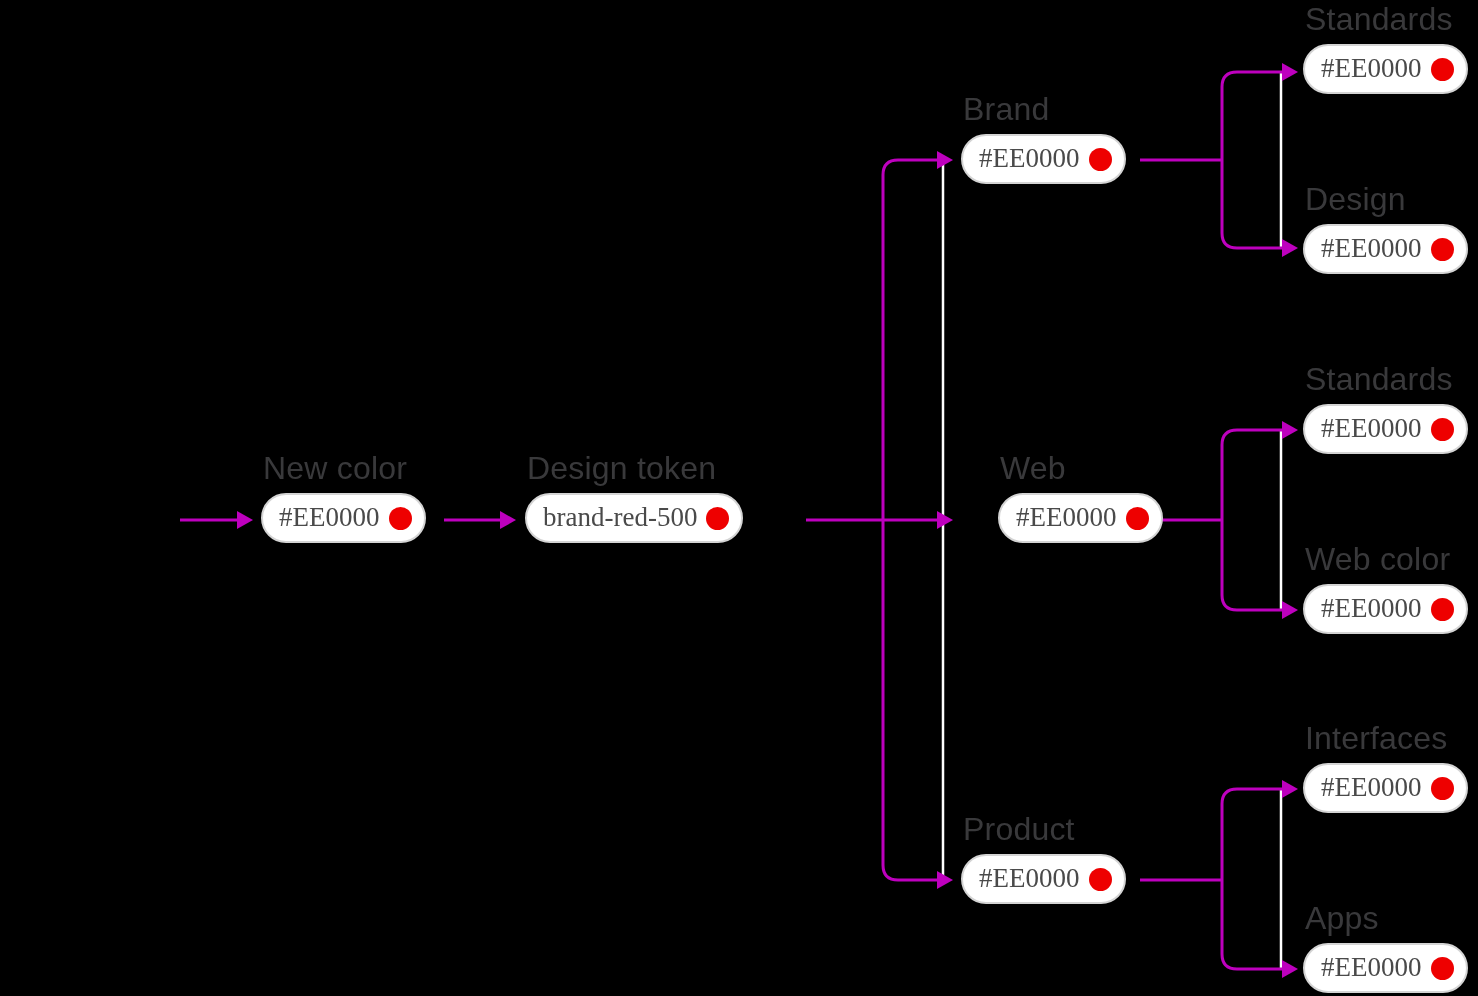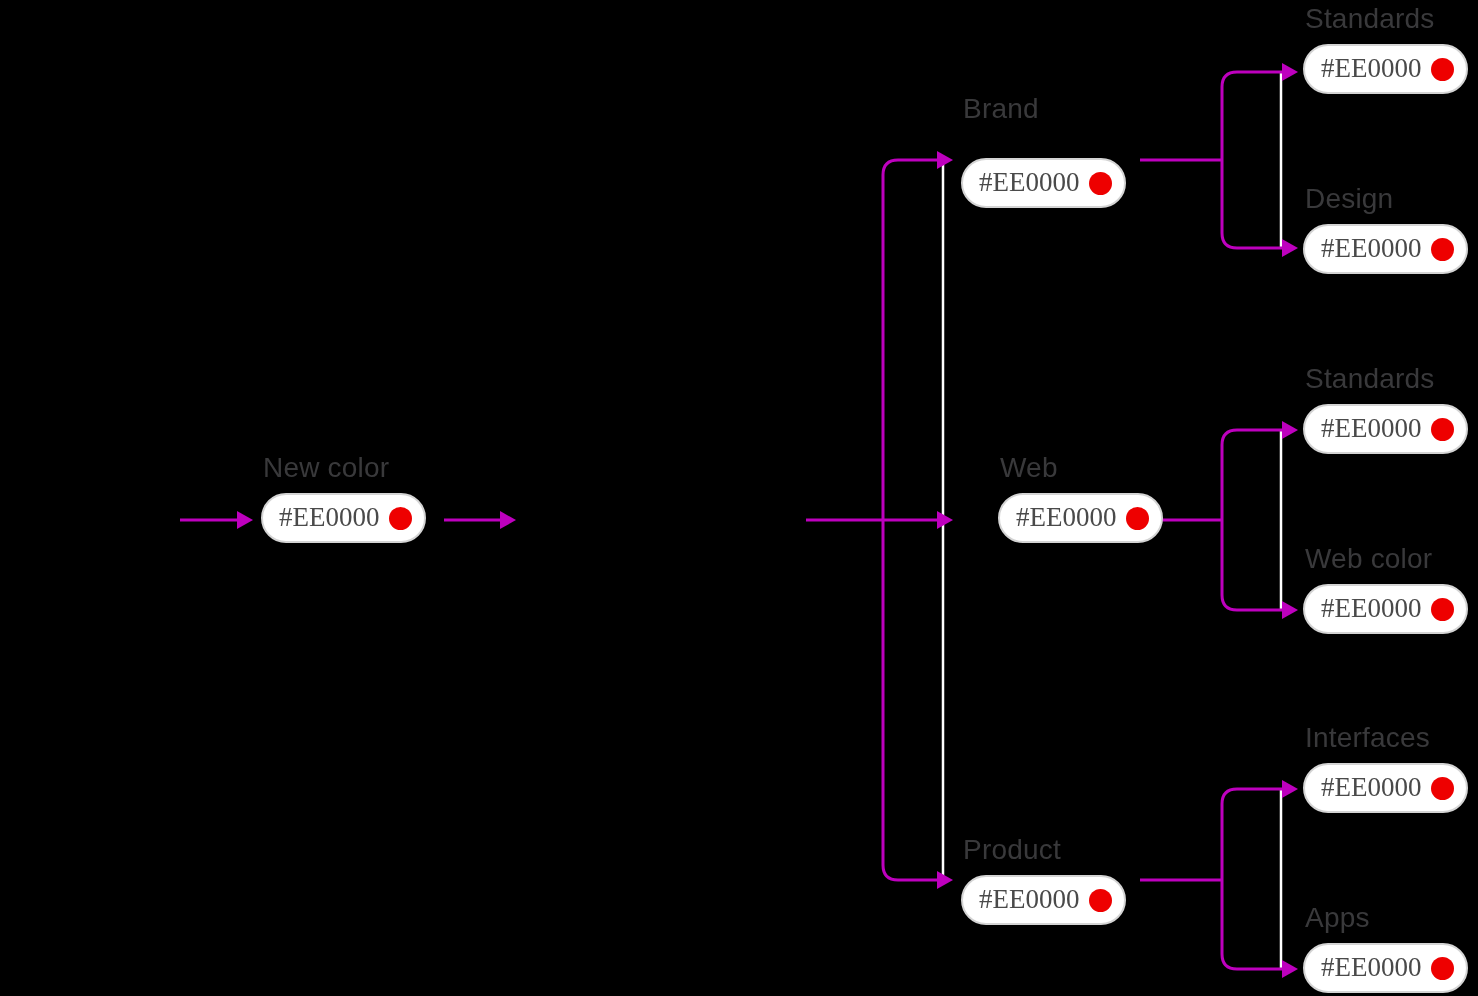--- a/index.html
+++ b/index.html
@@ -20,21 +20,21 @@
     overflow: hidden;
     font-family: "Liberation Sans", sans-serif;
   }
   #stage { position: absolute; inset: 0; width: 1478px; height: 996px; }
   svg.connectors { position: absolute; left: 0; top: 0; width: 1478px; height: 996px; }
   .w-line { stroke: var(--spine-white); stroke-width: 2.5; fill: none; }
   .m-line { stroke: var(--connector-magenta); stroke-width: 3; fill: none; }
   .m-arrow { fill: var(--connector-magenta); stroke: none; }
   .node { position: absolute; display: flex; flex-direction: column; align-items: flex-start; }
   .node-label {
-    font-size: 28px;
+    font-size: 32px;
     line-height: 32px;
     color: var(--label-text);
     margin: 0 0 9px 2px;
     white-space: nowrap;
     letter-spacing: 0.2px;
     text-align: right;
   }
   .pill {
     display: inline-flex;
     align-items: center;
@@ -100,38 +100,45 @@
 
 
   <div class="node" style="left:261px; top:452px;">
     <div class="node-label">New color</div>
     <div class="pill">
       <span class="pill-text">#EE0000</span>
       <span class="dot" style="background-color: rgb(238, 0, 0);"></span>
     </div>
   </div>
 
+  <div class="node" style="left:525px; top:452px;">
+    <div class="node-label">Design token</div>
+    <div class="pill">
+      <span class="pill-text">brand-red-500</span>
+      <span class="dot" style="background-color: rgb(238, 0, 0);"></span>
+    </div>
+  </div>
 
-  <div class="node" style="left:961px; top:93px;gap:24px;">
+  <div class="node" style="left:961px; top:93px;">
     <div class="node-label">Brand</div>
     <div class="pill">
       <span class="pill-text">#EE0000</span>
       <span class="dot" style="background-color: rgb(238, 0, 0);"></span>
     </div>
   </div>
 
   <div class="node" style="left:961px; top:452px;margin-left:37px;">
     <div class="node-label">Web</div>
     <div class="pill">
       <span class="pill-text">#EE0000</span>
       <span class="dot" style="background-color: rgb(238, 0, 0);"></span>
     </div>
   </div>
 
-  <div class="node" style="left:961px; top:813px;margin-top:21px;">
+  <div class="node" style="left:961px; top:813px;">
     <div class="node-label">Product</div>
     <div class="pill">
       <span class="pill-text">#EE0000</span>
       <span class="dot" style="background-color: rgb(238, 0, 0);"></span>
     </div>
   </div>
 
   <div class="node" style="left:1303px; top:3px;">
     <div class="node-label">Standards</div>
     <div class="pill">

